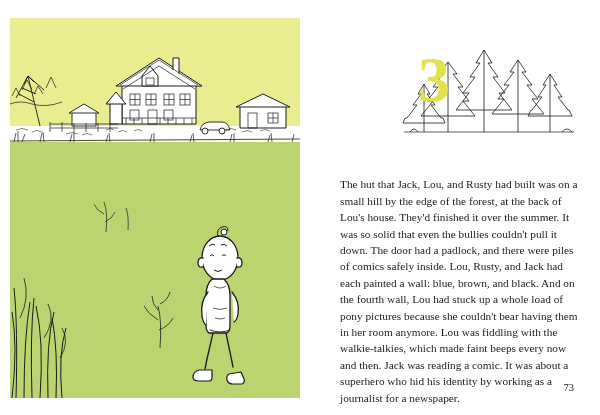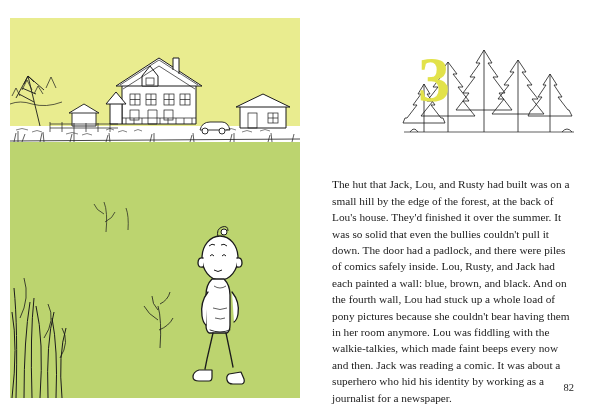--- a/index.html
+++ b/index.html
@@ -61,21 +61,21 @@
     top: 48px;
     font-family: "Liberation Serif", serif;
     font-size: 64px;
     font-weight: 700;
     color: #e2e24a;
     line-height: 1;
     letter-spacing: -1px;
   }
   .body-text {
     position: absolute;
-    left: 32px;
+    left: 40px;
     top: 165px;
     width: 242px;
     font-family: "Liberation Serif", serif;
     font-size: 11.3px;
     line-height: 16.4px;
     color: #1b1b1b;
     text-align: left;
     hyphens: none;
   }
   .folio {
@@ -323,15 +323,15 @@
           <path d="M98 104 q4 -6 8 0"></path>
           <path d="M250 104 q5 -6 10 0"></path>
         </g>
       </svg>
     </div>
 
     <div class="chapter-number">3</div>
 
     <p class="body-text">The hut that Jack, Lou, and Rusty had built was on a small hill by the edge of the forest, at the back of Lou's house. They'd finished it over the summer. It was so solid that even the bullies couldn't pull it down. The door had a padlock, and there were piles of comics safely inside. Lou, Rusty, and Jack had each painted a wall: blue, brown, and black. And on the fourth wall, Lou had stuck up a whole load of pony pictures because she couldn't bear having them in her room anymore. Lou was fiddling with the walkie-talkies, which made faint beeps every now and then. Jack was reading a comic. It was about a superhero who hid his identity by working as a journalist for a newspaper.</p>
 
-    <div class="folio">82</div>
+    <div class="folio">73</div>
   </div>
 </div>
 
 </body></html>

